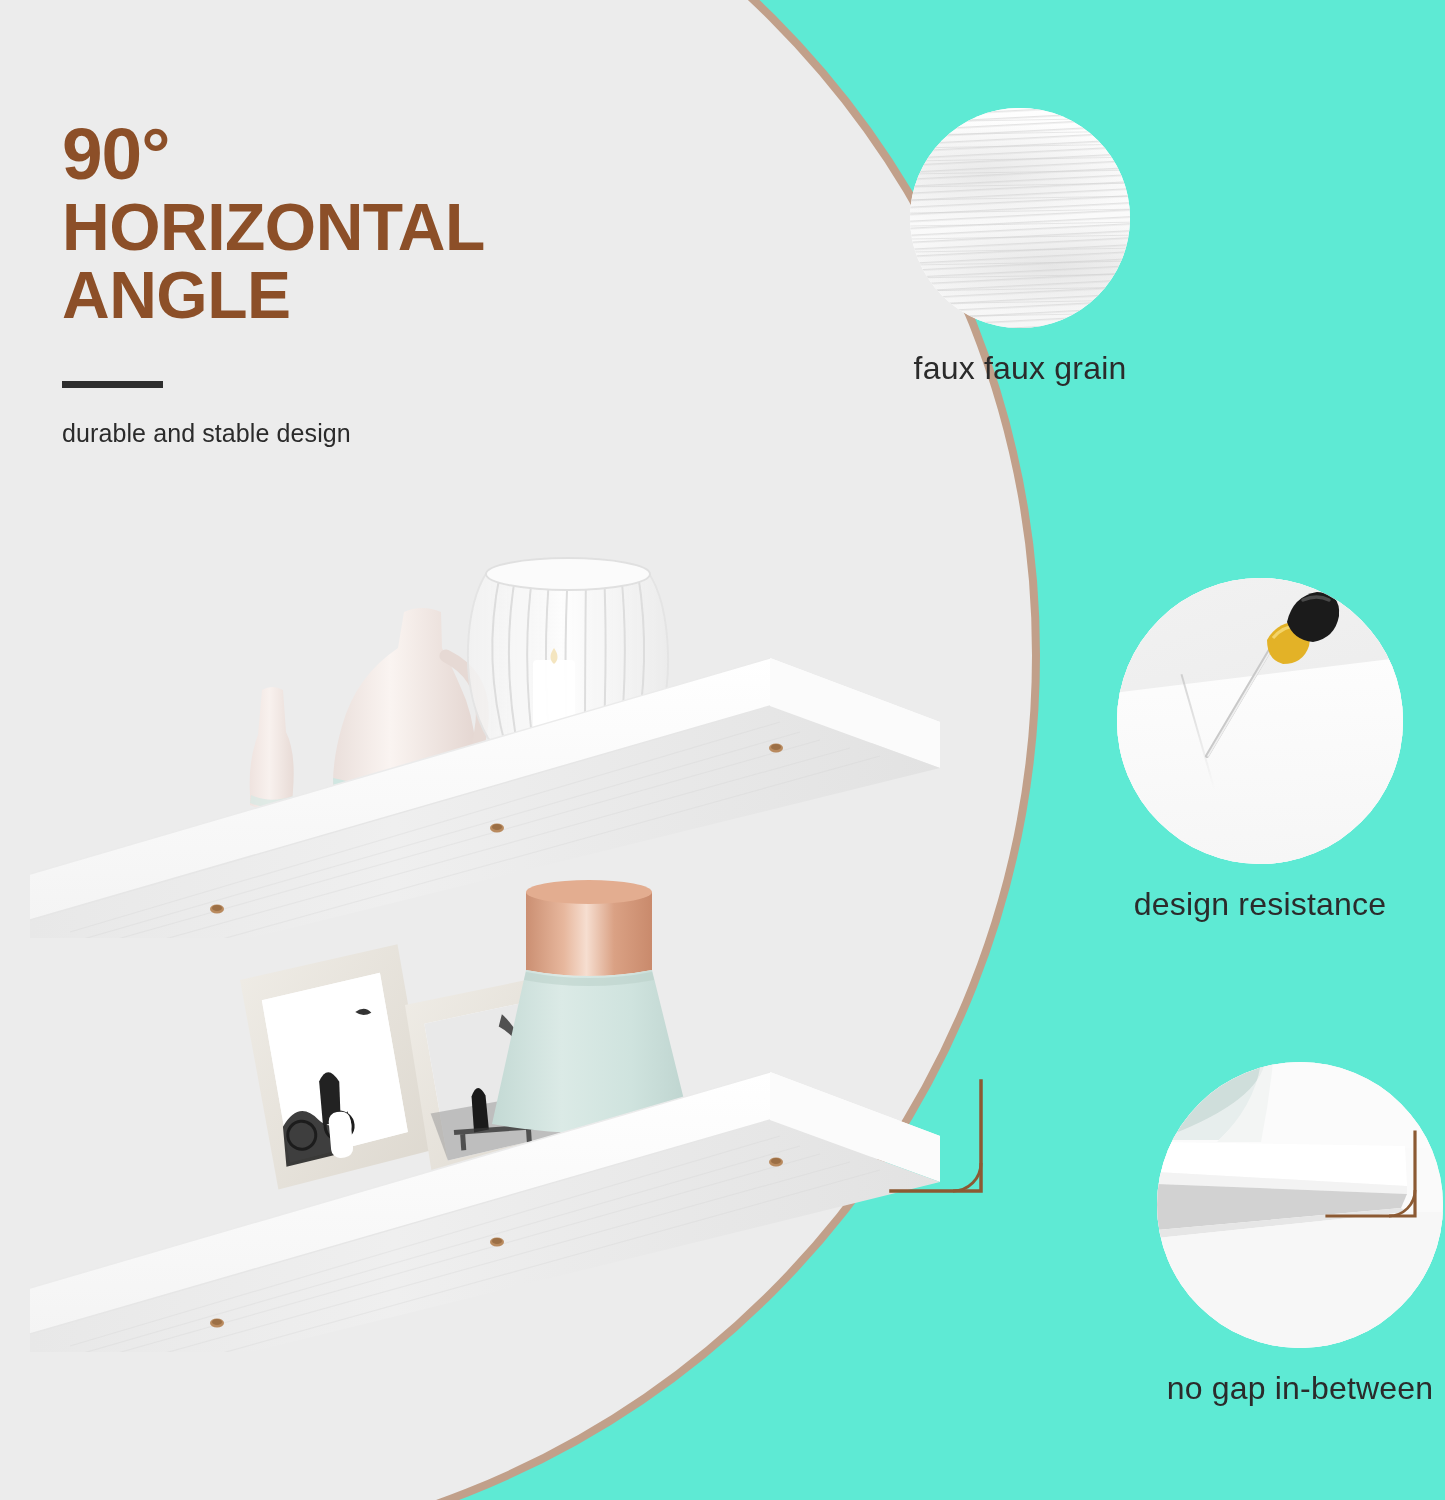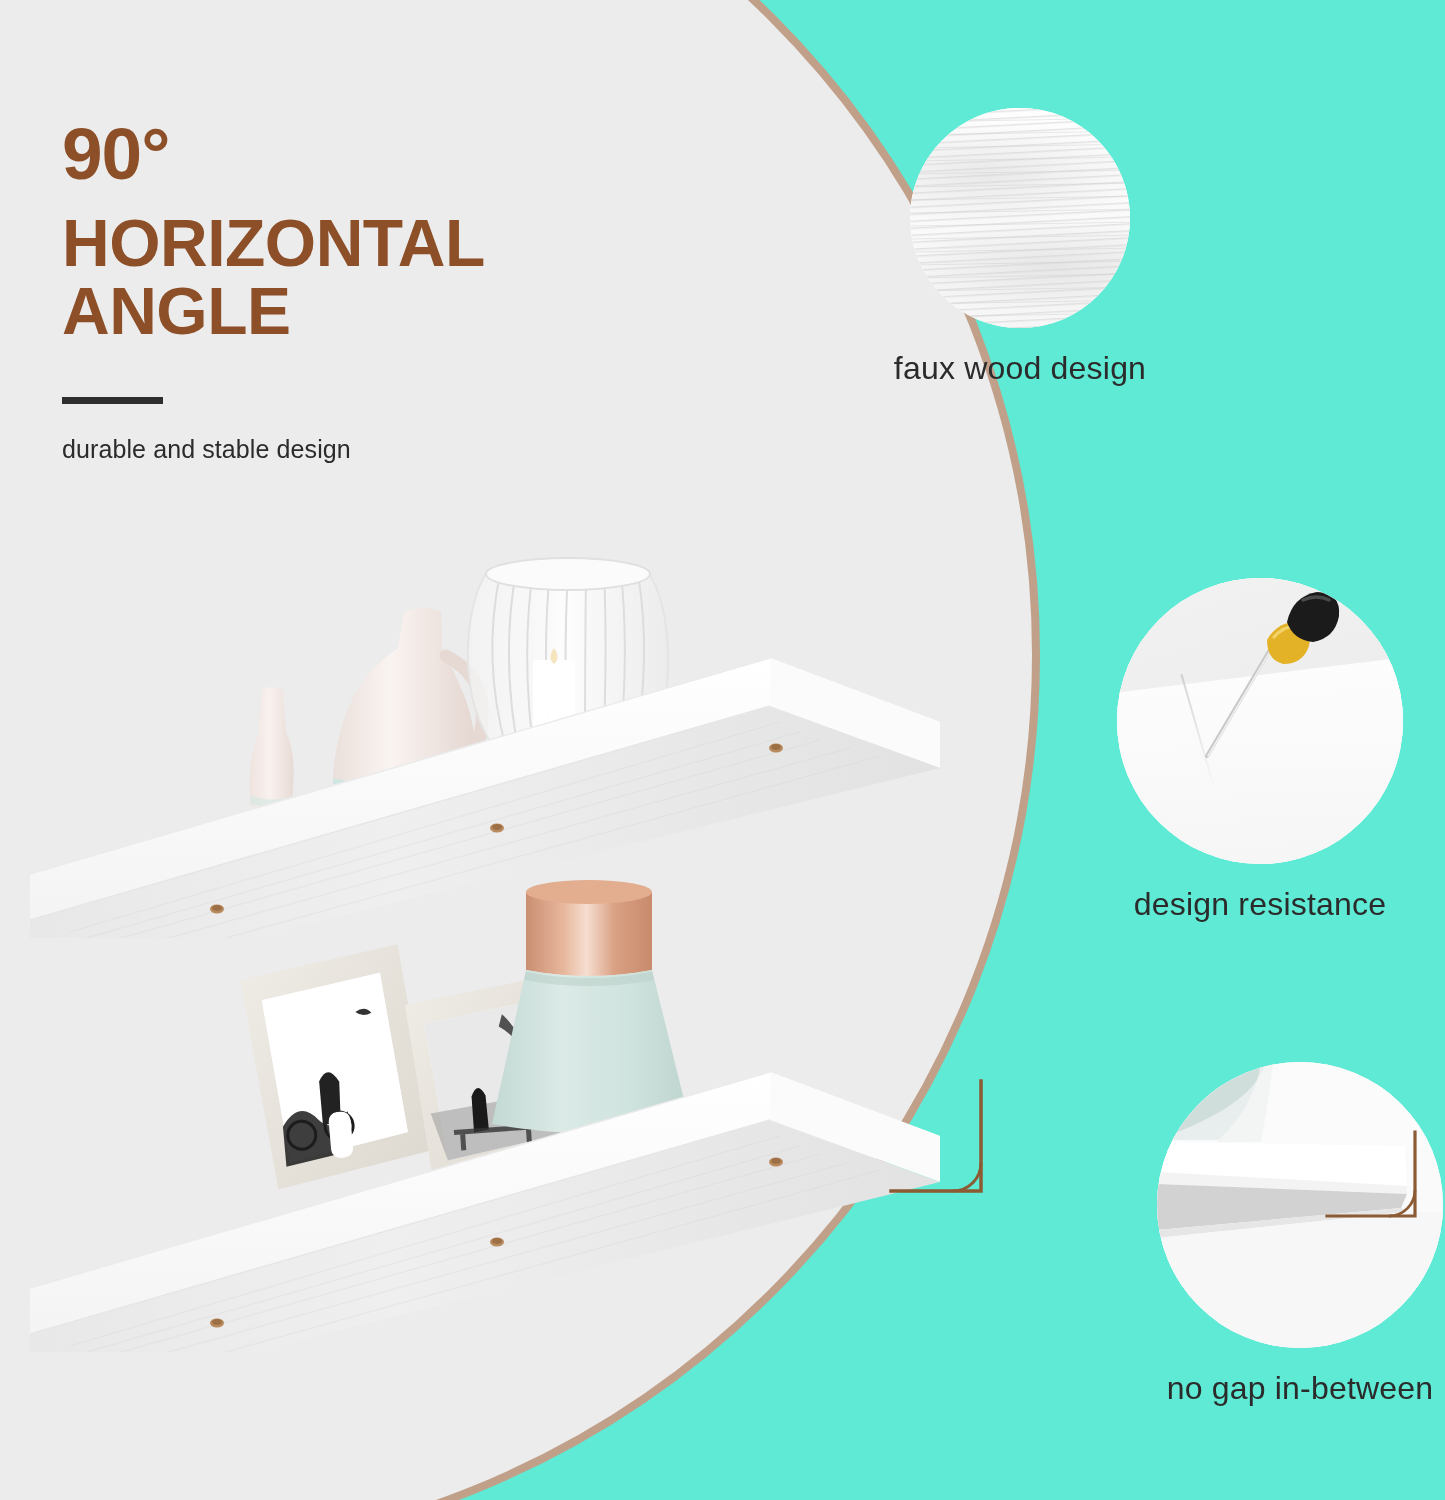--- a/index.html
+++ b/index.html
@@ -32,21 +32,21 @@
   
   .heading-wrap { position:absolute; left:62px; top:118px; width:620px; z-index:12; }
   .h-deg {
     font-size:73px; font-weight:bold; color:#8c4f28;
     line-height:0.98; letter-spacing:-1px;
   }
   .h-line1, .h-line2 {
     font-size:66px; font-weight:bold; color:#8c4f28;
     line-height:1.03; letter-spacing:-0.5px;
   }
-  .h-line1 { margin-top:20px; }
+  .h-line1 { margin-top:4px; }
   .rule {
     width:101px; height:7px; background:#2e2e2e;
     margin-top:52px;
   }
   .subtitle {
     margin-top:31px; font-size:25px; color:#2b2b2b;
     letter-spacing:0.1px;
   }
 
   
@@ -347,21 +347,21 @@
     <svg width="110" height="130" viewBox="0 0 110 130">
       <path d="M96,6 L96,116 L6,116" fill="none" stroke="#8c5a33" stroke-width="3.5" stroke-linecap="square"></path>
       <path d="M96,88 A28,28 0 0 1 68,116" fill="none" stroke="#8c5a33" stroke-width="3"></path>
     </svg>
   </div>
 
   <div class="callout" style="left:870px; top:108px; width:300px;">
     <div class="bubble" style="width:220px; height:220px; margin:0 auto;">
       <div class="grain"></div>
     </div>
-    <div class="cap">faux wood design</div>
+    <div class="cap">faux faux grain</div>
   </div>
 
   <div class="callout" style="left:1110px; top:578px; width:300px;">
     <div class="bubble" style="width:286px; height:286px; margin:0 auto;">
       <div class="scratch-surface">
         <div class="face-top"></div>
         <div class="face-bot"></div>
         <div class="crease"></div>
       </div>
       <svg width="286" height="286" viewBox="0 0 286 286" style="position:absolute;inset:0;">

